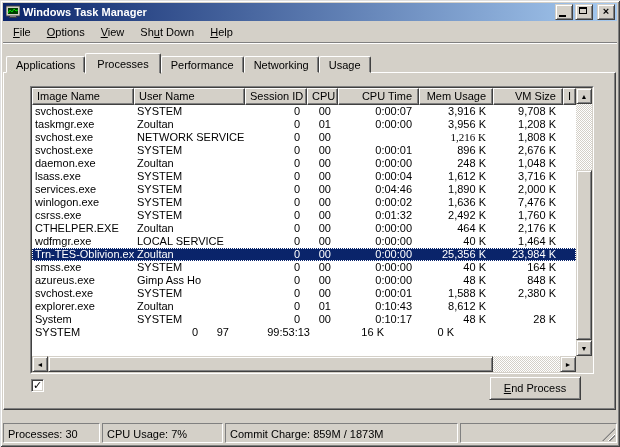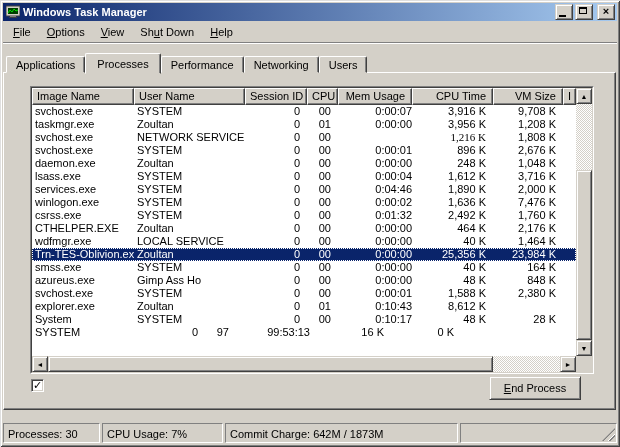--- a/index.html
+++ b/index.html
@@ -121,36 +121,36 @@
     <span class="menu-item"><span></span><span class="accel">V</span><span>iew</span></span>
     <span class="menu-item"><span>Sh</span><span class="accel">u</span><span>t Down</span></span>
     <span class="menu-item"><span></span><span class="accel">H</span><span>elp</span></span>
   </div>
 
   <div class="tabstrip">
     <span class="tab">Applications</span>
     <span class="tab active">Processes</span>
     <span class="tab">Performance</span>
     <span class="tab">Networking</span>
-    <span class="tab">Users</span>
+    <span class="tab">Usage</span>
   </div>
 
   <div class="tabpage">
 
     <div class="listview">
       <div class="lv-inner">
 
         <div class="lv-client">
           <div class="thead">
               <div class="hcell" style="width: 102px;">Image Name</div>
               <div class="hcell" style="width: 111px;">User Name</div>
               <div class="hcell r" style="width: 62px;">Session ID</div>
               <div class="hcell r" style="width: 31px;">CPU</div>
+              <div class="hcell r" style="width: 81px;">CPU Time</div>
               <div class="hcell r" style="width: 74px;">Mem Usage</div>
-              <div class="hcell r" style="width: 81px;">CPU Time</div>
               <div class="hcell r" style="width: 70px;">VM Size</div>
               <div class="hcell fill">I</div>
             </div>
           <div class="tbody">
               <div class="trow">
                 <div class="tcell" style="width: 102px;">svchost.exe</div>
                 <div class="tcell" style="width: 111px;">SYSTEM</div>
                 <div class="tcell r" style="width: 62px;">0</div>
                 <div class="tcell r" style="width: 31px;">00</div>
                 <div class="tcell r" style="width: 81px;">0:00:07</div>
@@ -364,17 +364,17 @@
 
     <div class="btn">
       <span><span></span><span class="accel">E</span><span>nd Process</span></span>
     </div>
 
   </div>
 
   <div class="statusbar">
     <span class="panel" style="width:97px">Processes: 30</span>
     <span class="panel" style="width:121px">CPU Usage: 7%</span>
-    <span class="panel" style="width:233px">Commit Charge: 642M / 1873M</span>
+    <span class="panel" style="width:233px">Commit Charge: 859M / 1873M</span>
     <span class="panel fill"><span></span><span class="grip"></span></span>
   </div>
 
 </div>
 
 </body></html>

